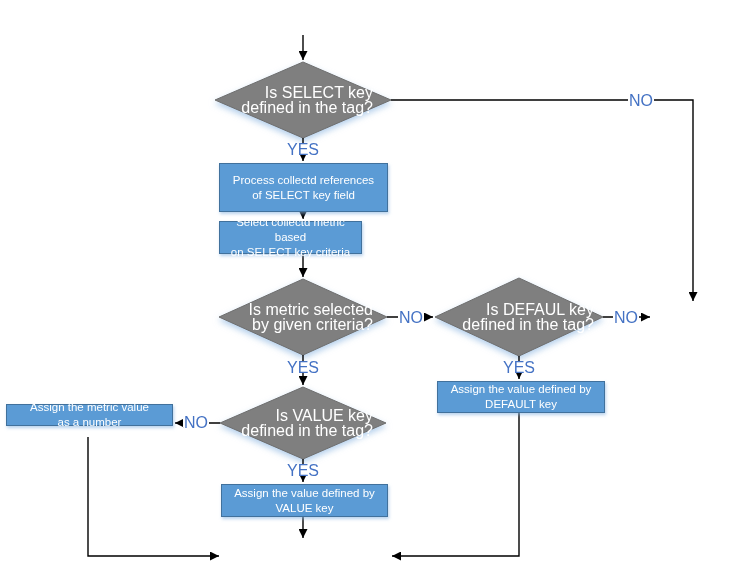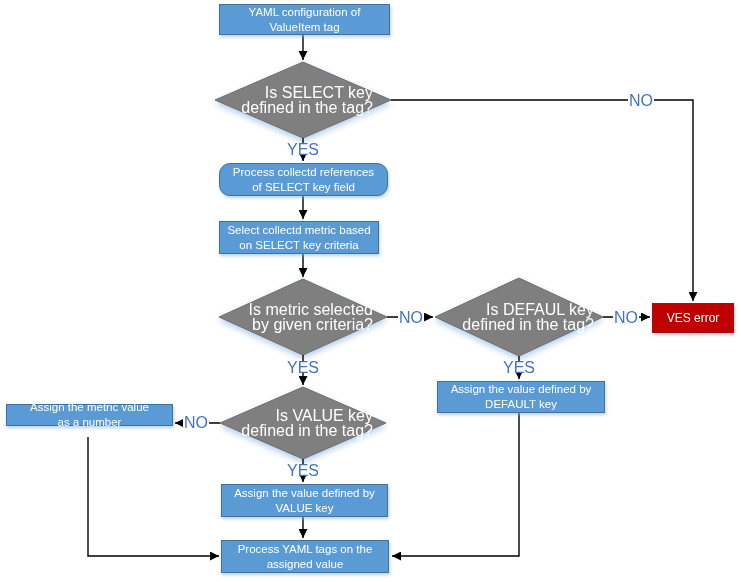--- a/index.html
+++ b/index.html
@@ -112,42 +112,37 @@
     <path class="edge" d="M603,317 L650,317" marker-end="url(#arrow)"></path>
     <path class="edge" d="M391,100 L693,100 L693,301" marker-end="url(#arrow)"></path>
     <path class="edge" d="M519,356 L519,379" marker-end="url(#arrow)"></path>
     <path class="edge" d="M220,423 L175,423" marker-end="url(#arrow)"></path>
     <path class="edge" d="M303,459 L303,482" marker-end="url(#arrow)"></path>
     <path class="edge" d="M303,517 L303,538" marker-end="url(#arrow)"></path>
     <path class="edge" d="M88,437 L88,556 L219,556" marker-end="url(#arrow)"></path>
     <path class="edge" d="M519,413 L519,556 L392,556" marker-end="url(#arrow)"></path>
   </svg>
 
-  <div class="node process" style="left:219px; top:4px; width:171px; height:31px;">YAML configuration of
-ValueItem tag</div>
 
-  <div class="node process" style="left:219px; top:163px; width:169px; height:33px;border-radius:11px;">Process collectd references
+  <div class="node process" style="left:219px; top:163px; width:169px; height:49px;">Process collectd references
 of SELECT key field</div>
 
-  <div class="node process" style="left:219px; top:221px; width:160px; height:33px;">Select collectd metric based
+  <div class="node process" style="left:219px; top:221px; width:143px; height:33px;">Select collectd metric based
 on SELECT key criteria</div>
 
-  <div class="node error" style="left:652px; top:303px; width:82px; height:30px;">VES error</div>
 
   <div class="node process" style="left:437px; top:381px; width:168px; height:32px;">Assign the value defined by
 DEFAULT key</div>
 
   <div class="node process" style="left:6px; top:404px; width:167px; height:22px;">Assign the metric value
 as a number</div>
 
   <div class="node process" style="left:221px; top:484px; width:167px; height:33px;">Assign the value defined by
 VALUE key</div>
 
-  <div class="node process" style="left:221px; top:540px; width:168px; height:33px;">Process YAML tags on the
-assigned value</div>
 
   <div class="decision-label" style="left:303px; top:100px; width:140px;">Is SELECT key
 defined in the tag?</div>
 
   <div class="decision-label" style="left:303px; top:317px; width:140px;">Is metric selected
 by given criteria?</div>
 
   <div class="decision-label" style="left:519px; top:317px; width:150px;">Is DEFAUL key
 defined in the tag?</div>
 

